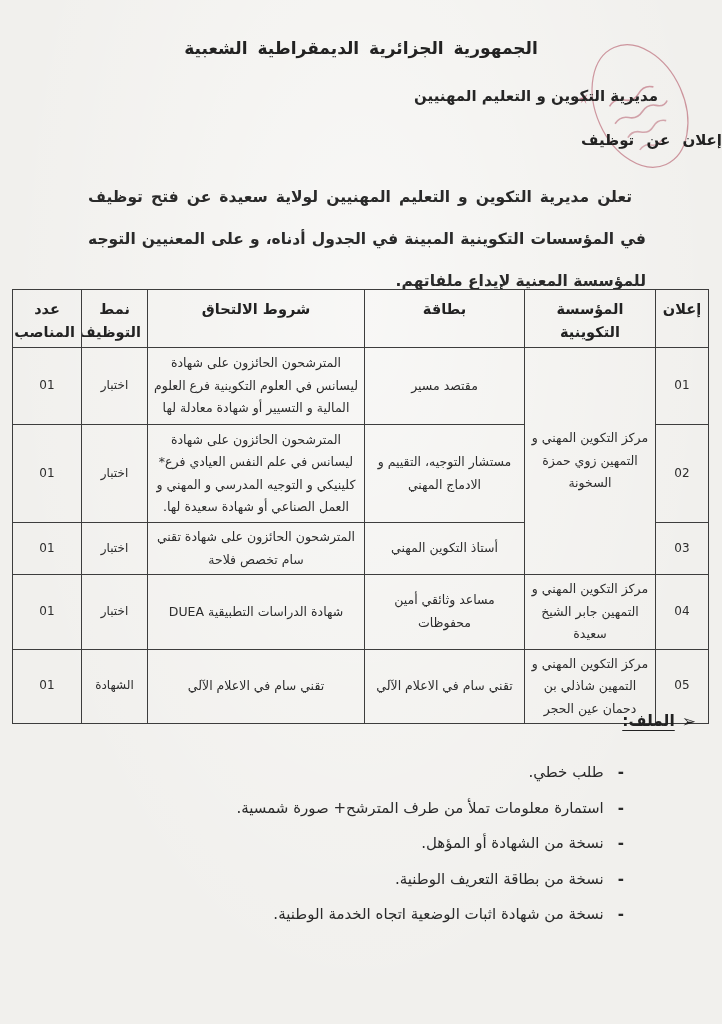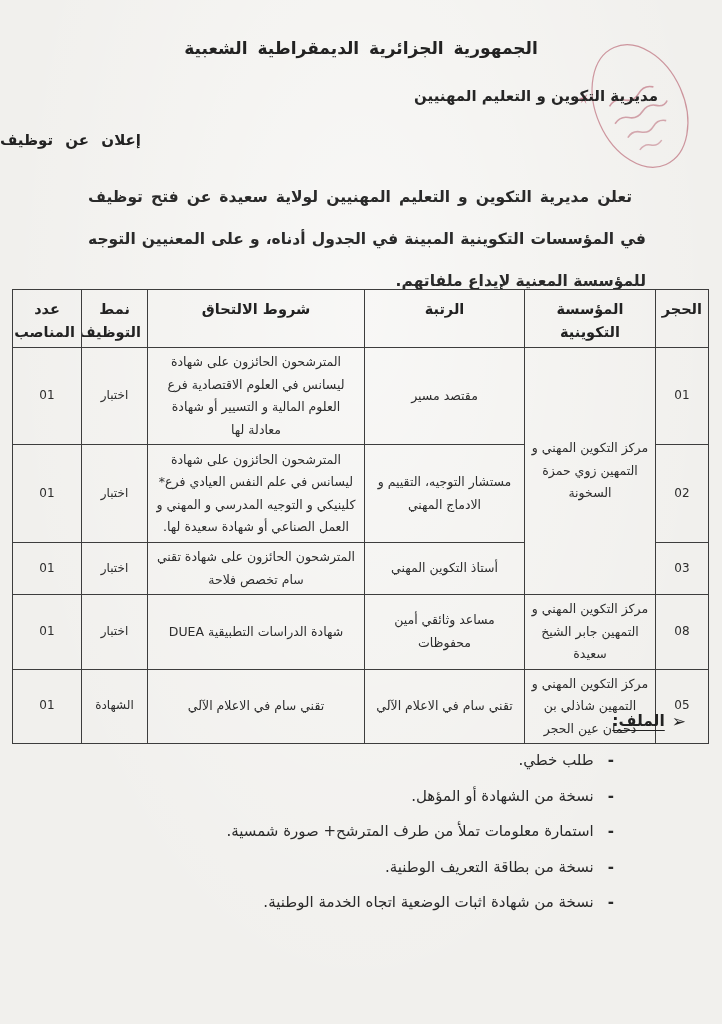--- a/index.html
+++ b/index.html
@@ -27,21 +27,21 @@
     letter-spacing:.4px; word-spacing:4px;
     color:#222;
   }
   .directorate {
     position:absolute; top:87px; right:64px;
     font-size:15px; font-weight:bold;
     color:#252525;
   }
   .announcement {
     position:absolute; top:131px; left:0; right:0;
-    text-align:left;
+    text-align:right;
     font-size:15px; font-weight:bold;
     word-spacing:7px; letter-spacing:.5px;
     color:#222;
   }
   .intro {
     position:absolute; top:176px; right:76px; left:88px;
     font-size:15.5px; font-weight:bold;
     line-height:42px;
     text-align:justify;
     text-indent:14px;
@@ -87,40 +87,40 @@
   table.jobs td {
     vertical-align:middle;
     font-size:12.5px;
     line-height:1.8;
     color:#2d2d2d;
   }
   table.jobs td.num, table.jobs td.count, table.jobs td.mode { font-size:12px; }
 
   
   .files {
-    position:absolute; top:710px; right:36px; left:20px;
+    position:absolute; top:710px; right:26px; left:20px;
   }
   .files-heading {
     text-align:right;
     font-size:15.5px; font-weight:bold;
     color:#222;
   }
   .files-arrow {
     display:inline-block;
     font-size:17px;
     margin-left:7px;
     transform:translateY(1px);
   }
   .files-title {
     text-decoration:underline;
     text-underline-offset:4px;
   }
   ul.files-list {
     list-style:none;
-    margin-top:13px;
+    margin-top:25px;
     padding-right:72px;
   }
   ul.files-list li {
     font-size:15px;
     line-height:35.5px;
     text-align:right;
     color:#2a2a2a;
   }
   ul.files-list .dash {
     display:inline-block;
@@ -161,33 +161,33 @@
     <colgroup>
       <col style="width:53px">
       <col style="width:131px">
       <col style="width:160px">
       <col style="width:217px">
       <col style="width:66px">
       <col style="width:69px">
     </colgroup>
     <tbody>
       <tr class="hrow">
-        <th>الحجر</th>
+        <th>إعلان</th>
         <th>المؤسسة التكوينية</th>
-        <th>الرتبة</th>
+        <th>بطاقة</th>
         <th>شروط الالتحاق</th>
         <th>نمط التوظيف</th>
         <th>عدد المناصب</th>
       </tr>
 
       <tr class="r1">
         <td class="num">01</td>
         <td rowspan="3">مركز التكوين المهني و التمهين زوي حمزة السخونة</td>
         <td>مقتصد مسير</td>
-        <td>المترشحون الحائزون على شهادة ليسانس في العلوم الاقتصادية فرع العلوم المالية و التسيير أو شهادة معادلة لها</td>
+        <td>المترشحون الحائزون على شهادة ليسانس في العلوم التكوينية فرع العلوم المالية و التسيير أو شهادة معادلة لها</td>
         <td class="mode">اختبار</td>
         <td class="count">01</td>
       </tr>
 
       <tr class="r2">
         <td class="num">02</td>
         <td>مستشار التوجيه، التقييم و الادماج المهني</td>
         <td>المترشحون الحائزون على شهادة ليسانس في علم النفس العيادي فرع* كلينيكي و التوجيه المدرسي و المهني و العمل الصناعي أو شهادة سعيدة لها.</td>
         <td class="mode">اختبار</td>
         <td class="count">01</td>
@@ -195,21 +195,21 @@
 
       <tr class="r3">
         <td class="num">03</td>
         <td>أستاذ التكوين المهني</td>
         <td>المترشحون الحائزون على شهادة تقني سام تخصص فلاحة</td>
         <td class="mode">اختبار</td>
         <td class="count">01</td>
       </tr>
 
       <tr class="r4">
-        <td class="num">08</td>
+        <td class="num">04</td>
         <td>مركز التكوين المهني و التمهين جابر الشيخ سعيدة</td>
         <td>مساعد وثائقي أمين محفوظات</td>
         <td>شهادة الدراسات التطبيقية DUEA</td>
         <td class="mode">اختبار</td>
         <td class="count">01</td>
       </tr>
 
       <tr class="r5">
         <td class="num">05</td>
         <td>مركز التكوين المهني و التمهين شاذلي بن دحمان عين الحجر</td>
@@ -220,20 +220,20 @@
       </tr>
     </tbody>
   </table>
 
   <div class="files">
     <div class="files-heading">
       <span class="files-arrow">➢</span><span class="files-title">الملف:</span>
     </div>
     <ul class="files-list">
       <li><span class="dash">-</span><span>طلب خطي.</span></li>
+      <li><span class="dash">-</span><span>استمارة معلومات تملأ من طرف المترشح+ صورة شمسية.</span></li>
       <li><span class="dash">-</span><span>نسخة من الشهادة أو المؤهل.</span></li>
-      <li><span class="dash">-</span><span>استمارة معلومات تملأ من طرف المترشح+ صورة شمسية.</span></li>
       <li><span class="dash">-</span><span>نسخة من بطاقة التعريف الوطنية.</span></li>
       <li><span class="dash">-</span><span>نسخة من شهادة اثبات الوضعية اتجاه الخدمة الوطنية.</span></li>
     </ul>
   </div>
 
 </div>
 
 </body></html>

